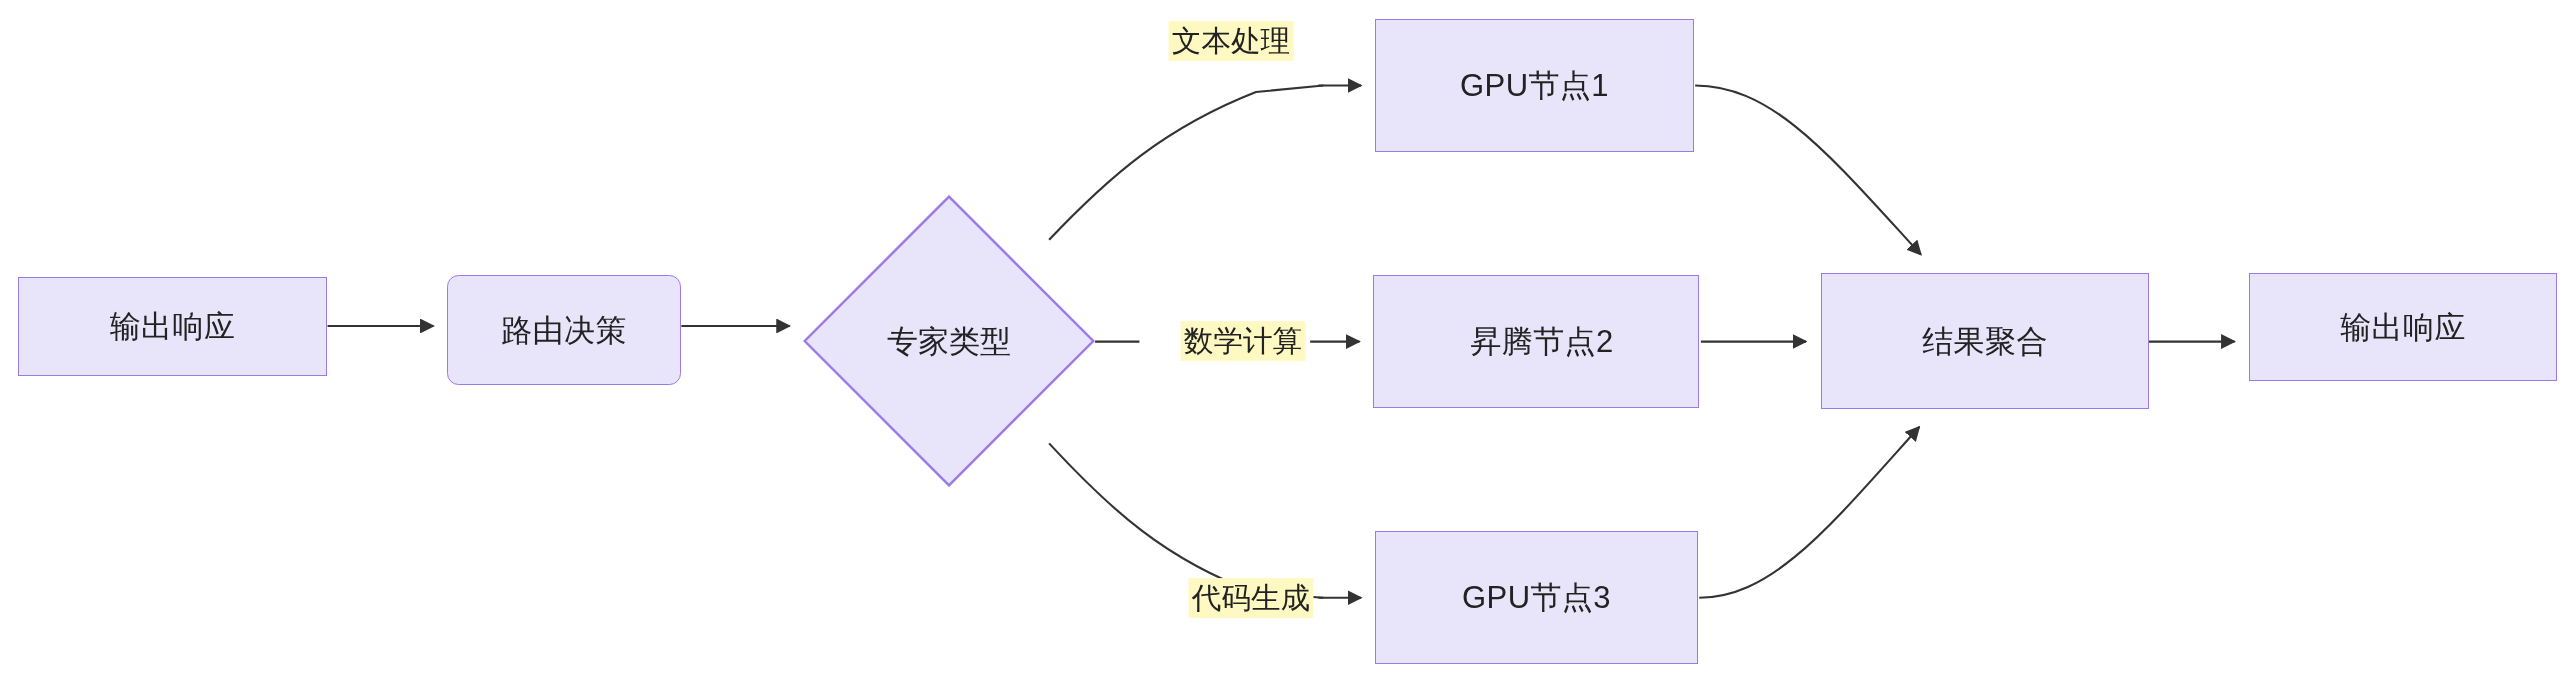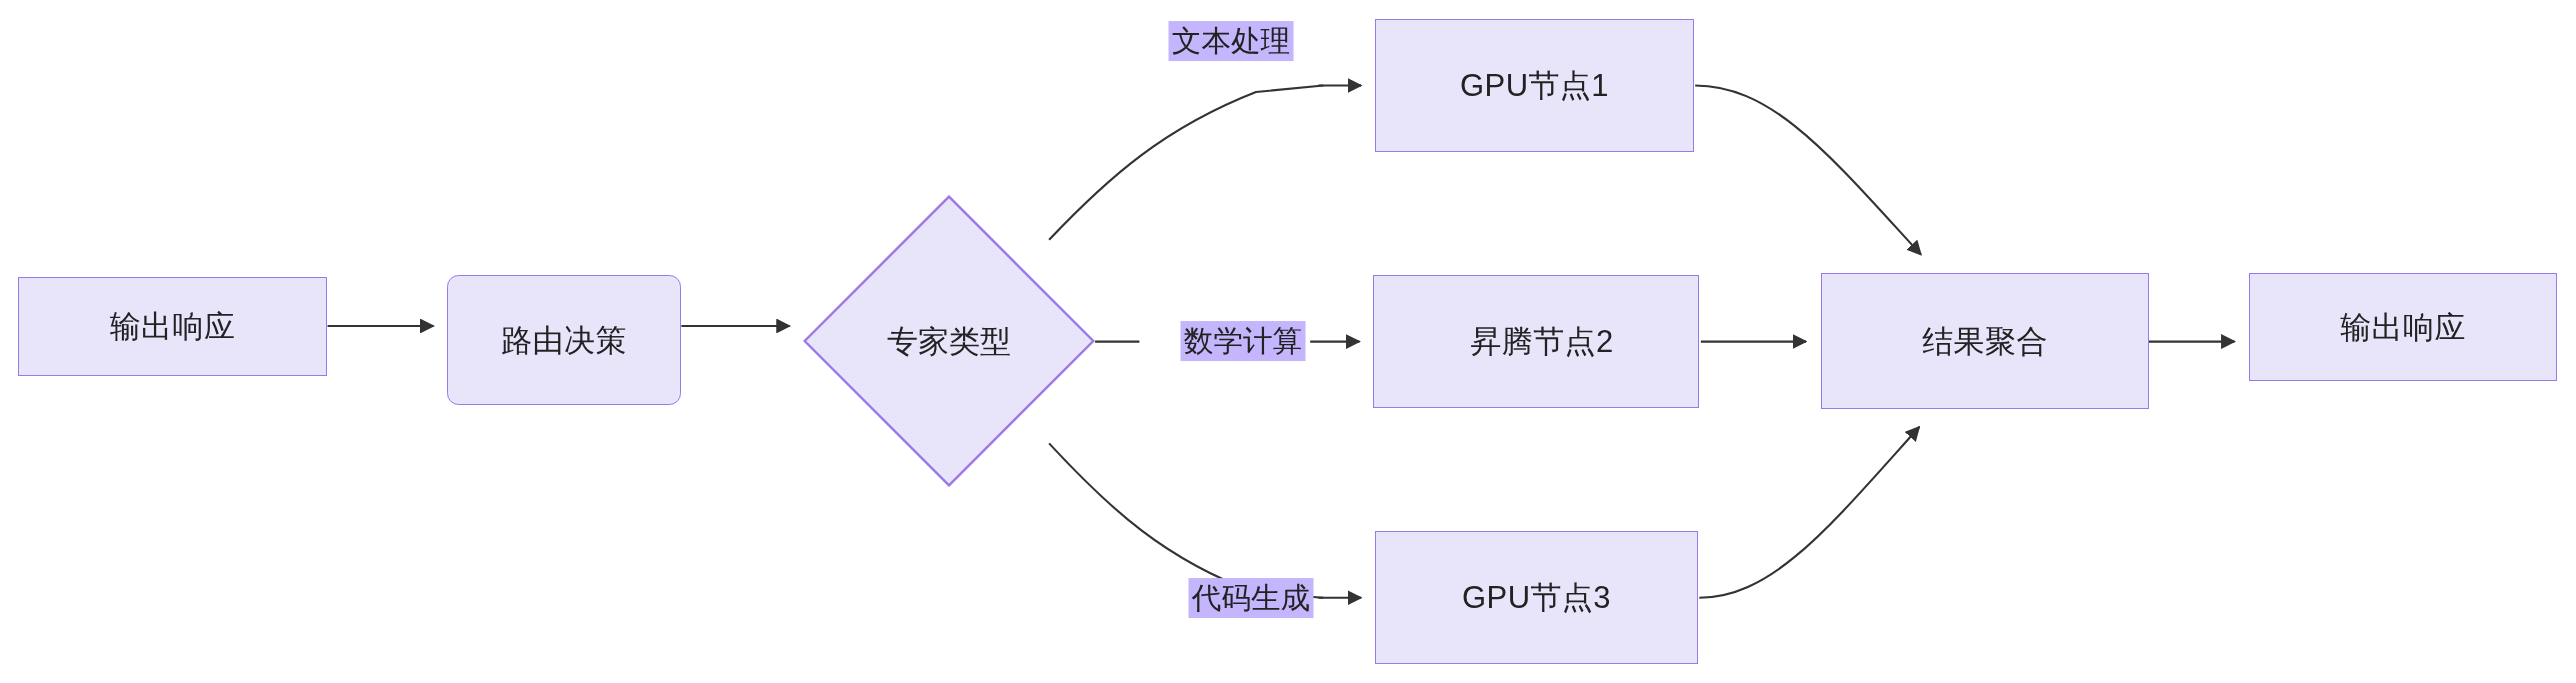--- a/index.html
+++ b/index.html
@@ -60,21 +60,21 @@
   }
   .diamond-text {
     position: relative;
     color: #222222;
     font-size: 31px;
     white-space: nowrap;
     line-height: 1;
   }
   .edge-label {
     position: absolute;
-    background: #c4b5fd;
+    background: #fef9c3;
     color: #222222;
     font-size: 29.6px;
     line-height: 1.24;
     padding: 1.6px 3.3px;
     white-space: nowrap;
     transform: translate(-50%, -50%);
   }
 </style>
 </head>
 <body>
@@ -107,21 +107,21 @@
 
     <path d="M 2070 728 C 2160 728 2230 640 2338 520" fill="none" stroke="#333333" stroke-width="2.6" marker-end="url(#arrow)"></path>
 
     <path d="M 2596 416 L 2722 416" fill="none" stroke="#333333" stroke-width="2.6" marker-end="url(#arrow)"></path>
   </svg>
 
   <div class="node" style="left:18px; top:277px; width:309px; height:99px;">
     <span class="node-label">输出响应</span>
   </div>
 
-  <div class="node rounded" style="left:447px; top:275px; width:234px; height:130px;">
+  <div class="node rounded" style="left:447px; top:275px; width:234px; height:110px;">
     <span class="node-label">路由决策</span>
   </div>
 
   <div class="diamond-wrap" style="left:803px; top:195px; width:292px; height:292px;">
     <svg class="diamond-shape" viewBox="0 0 356 356" preserveAspectRatio="none" xmlns="http://www.w3.org/2000/svg">
       <polygon points="178,2 354,178 178,354 2,178" fill="#e8e4fa" stroke="#9b79e8" stroke-width="3"></polygon>
     </svg>
     <span class="diamond-text">专家类型</span>
   </div>
 

